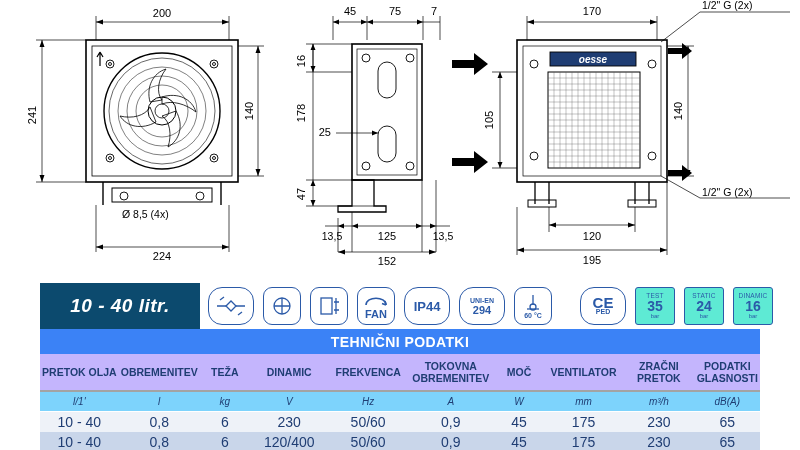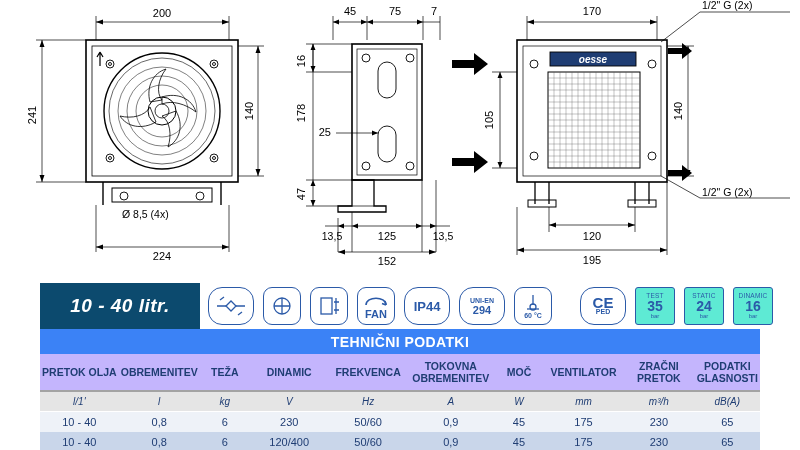--- a/index.html
+++ b/index.html
@@ -27,24 +27,24 @@
   .pressbox{width:38px;height:36px;border:1.6px solid #2b5aa8;border-radius:3px;color:#2b5aa8;
             display:flex;flex-direction:column;align-items:center;justify-content:center;background:#5eead4;}
   .pb-top{font-size:6.5px;line-height:7px;letter-spacing:.2px;}
   .pb-num{font-size:14px;line-height:14px;font-weight:bold;}
   .pb-bot{font-size:6px;line-height:7px;}
 
   .title{height:25px;background:#3b82f6;color:#fff;font-weight:bold;font-size:14px;
          display:flex;align-items:center;justify-content:center;letter-spacing:.4px;}
 
   table{border-collapse:collapse;width:100%;}
-  th,td{text-align:center;font-size:11px;color:#1f3d73;}
+  th,td{text-align:center;font-size:14px;color:#1f3d73;}
   thead th{height:36px;font-weight:bold;font-size:10.5px;line-height:12px;padding:0 2px;
            background:#c4b5fd;border-bottom:2px solid #a3a3a3;}
-  .unitrow td{height:17px;font-style:italic;background:#e5e5e5;border-top:1px solid #ffffff;
+  .unitrow td{height:17px;font-style:italic;background:#7dd3fc;border-top:1px solid #ffffff;
               border-bottom:1px solid #ffffff;font-size:10px;}
   .datarow td{height:18px;background:#eef2f8;}
   .datarow.alt td{background:#c9d6ea;}
   .bottomline{height:3px;background:#1f3d73;}
 </style>
 </head>
 <body>
 
 <div id="root">
 

